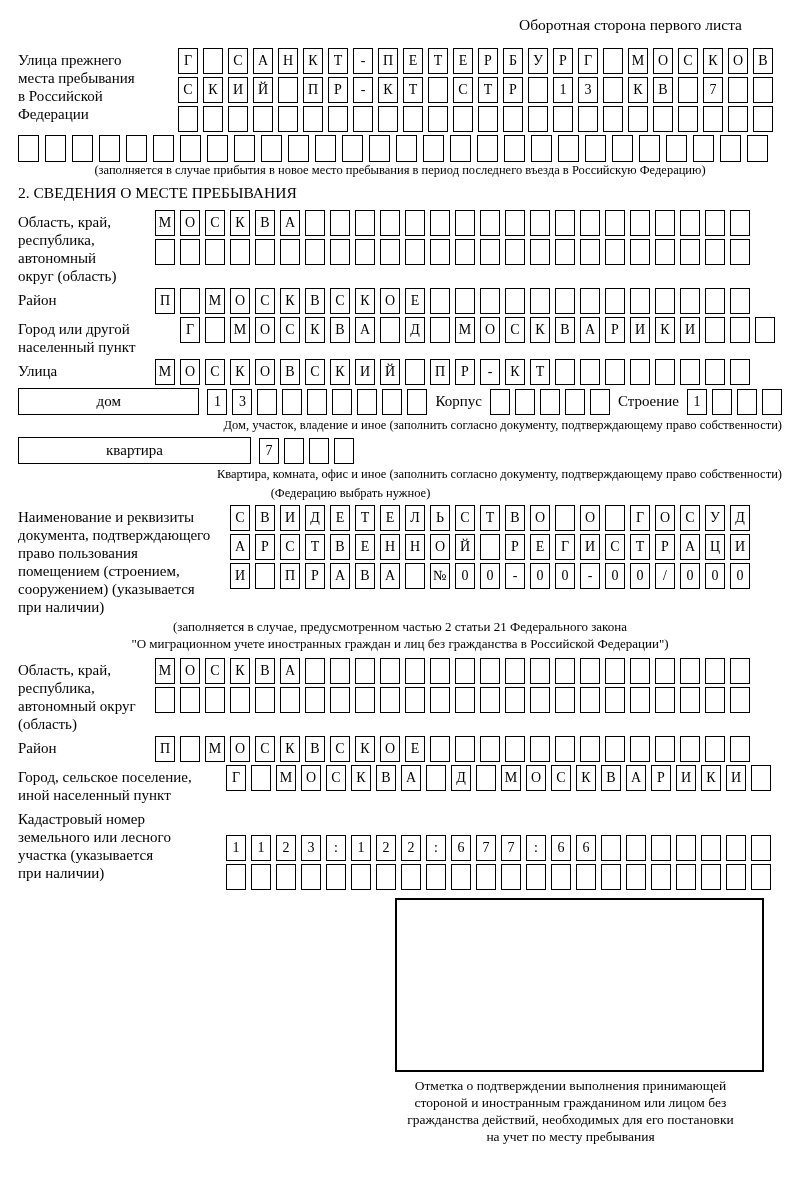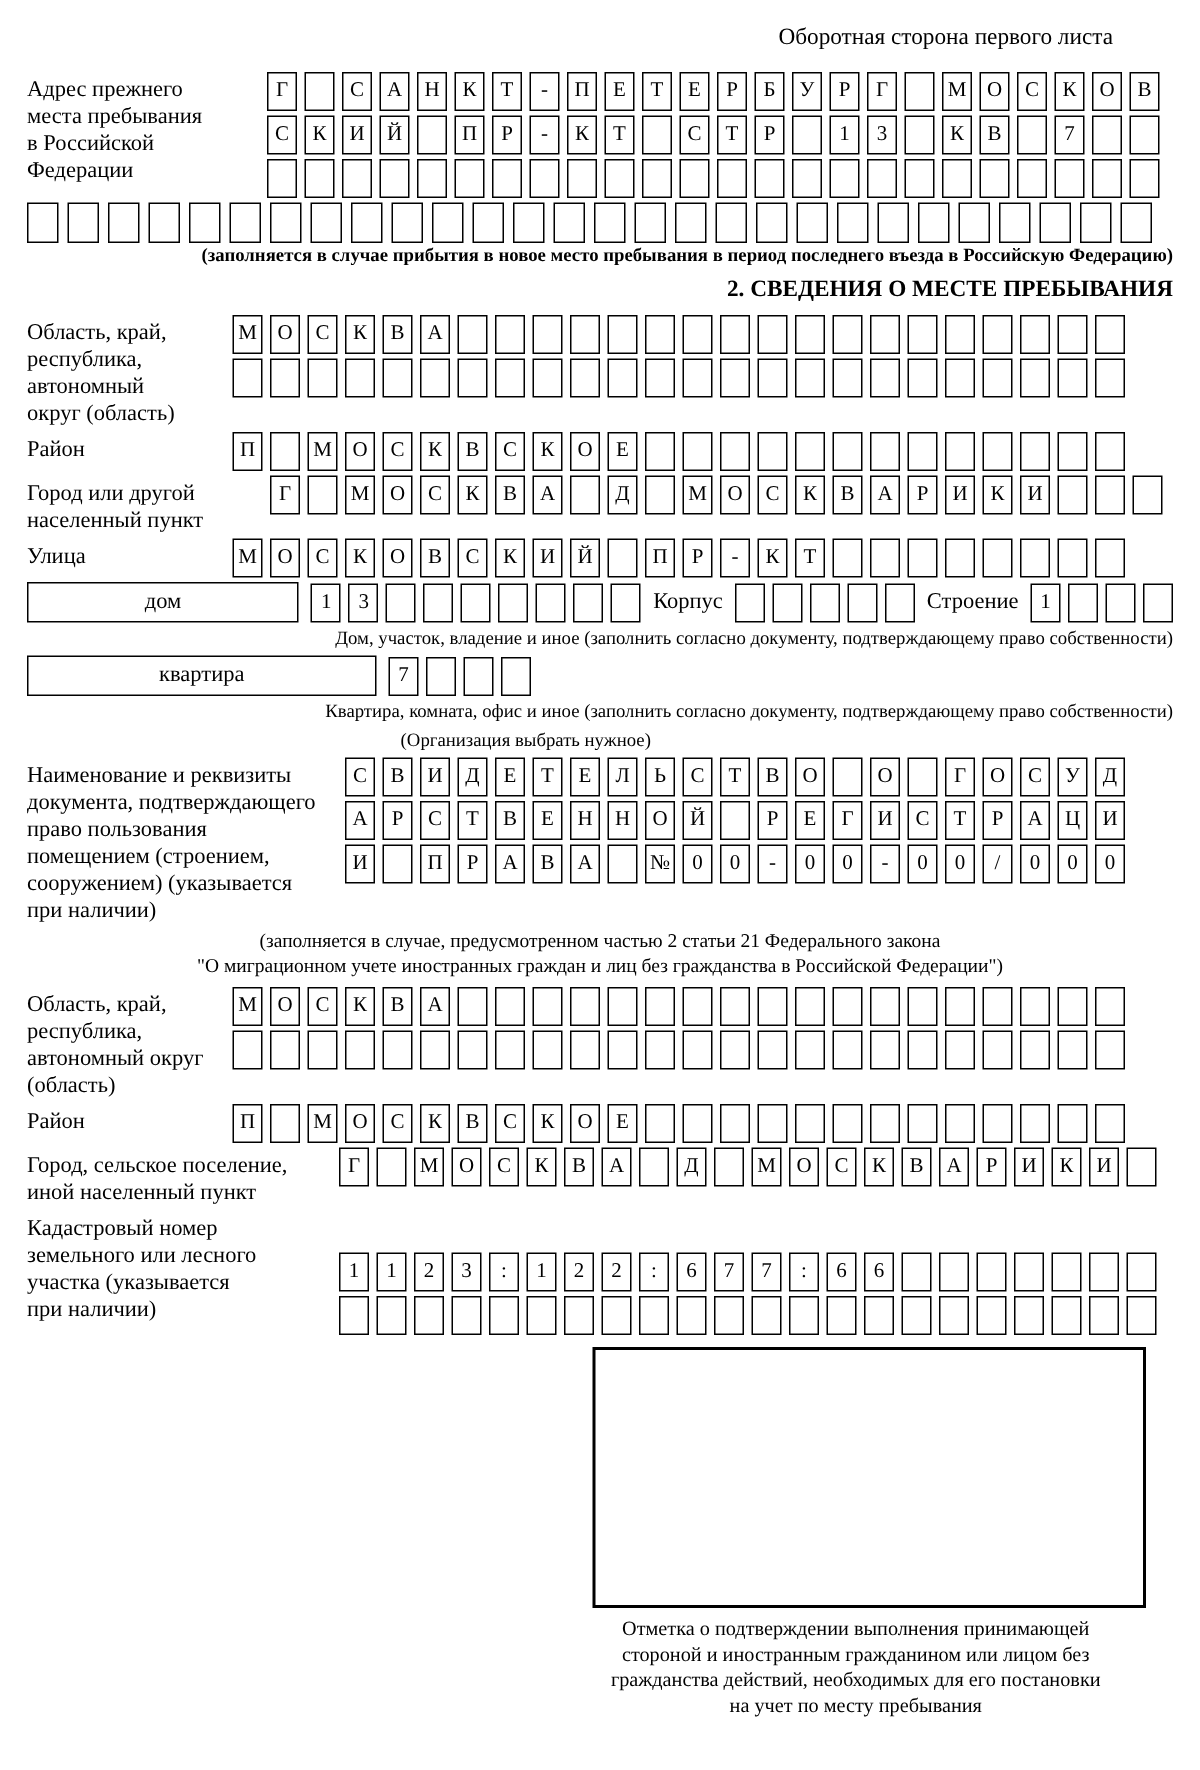--- a/index.html
+++ b/index.html
@@ -1,22 +1,22 @@
 <!DOCTYPE html>
 <html><head>
 <meta charset="utf-8">
 <style>
   html,body{margin:0;padding:0;background:#fff;}
   body{width:800px;height:1180px;overflow:hidden;color:#000;
        font-family:"Liberation Serif","DejaVu Serif",serif;}
   .page{padding:16px 18px 0 18px;}
   .title{text-align:right;padding-right:40px;font-size:15.5px;}
   .note{font-size:12.5px;text-align:right;}
-  .center{font-weight:bold;}
-  .sec-title{font-weight:bold;text-align:right;font-size:15.5px;margin:6px 0 8px 0;}
+  .center{text-align:center;}
+  .sec-title{font-weight:normal;text-align:left;font-size:15.5px;margin:6px 0 8px 0;}
   .field{display:flex;margin-bottom:3px;}
   .flabel{flex:0 0 137px;font-size:15px;line-height:18px;white-space:pre-line;padding-top:3px;}
   .addr .flabel{flex:0 0 160px;}
   .g1 .flabel{flex:0 0 162px;}
   .w2 .flabel{flex:0 0 208px;}
   .doc .flabel{flex:0 0 212px;}
   .rows{display:flex;flex-direction:column;gap:3px;}
   .cellrow{display:flex;gap:5px;}
   .cell{box-sizing:border-box;flex:0 0 auto;width:20px;height:26px;border:1.6px solid #000;
         display:flex;align-items:center;justify-content:center;font-size:14px;background:#fff;}
@@ -40,21 +40,21 @@
   .mt14{margin-top:14px;}
 </style>
 </head>
 <body>
 
 <div class="page">
 
   <div class="title">Оборотная сторона первого листа</div>
 
   <div class="field addr mt14">
-    <div class="flabel">Адрес прежнего
+    <div class="flabel">Улица прежнего
 места пребывания
 в Российской
 Федерации</div>
     <div class="rows">
       <div class="cellrow">
           <span class="cell">Г</span>
           <span class="cell"></span>
           <span class="cell">С</span>
           <span class="cell">А</span>
           <span class="cell">Н</span>
@@ -359,21 +359,21 @@
     <div class="bigbox kv">квартира</div>
     <div class="cellrow">
         <span class="cell">7</span>
         <span class="cell"></span>
         <span class="cell"></span>
         <span class="cell"></span>
       </div>
   </div>
   <div class="note under">Квартира, комната, офис и иное (заполнить согласно документу, подтверждающему право собственности)</div>
 
-  <div class="mesto-note">(Организация выбрать нужное)</div>
+  <div class="mesto-note">(Федерацию выбрать нужное)</div>
 
   <div class="field doc">
     <div class="flabel">Наименование и реквизиты
 документа, подтверждающего
 право пользования
 помещением (строением,
 сооружением) (указывается
 при наличии)</div>
     <div class="rows">
       <div class="cellrow">

